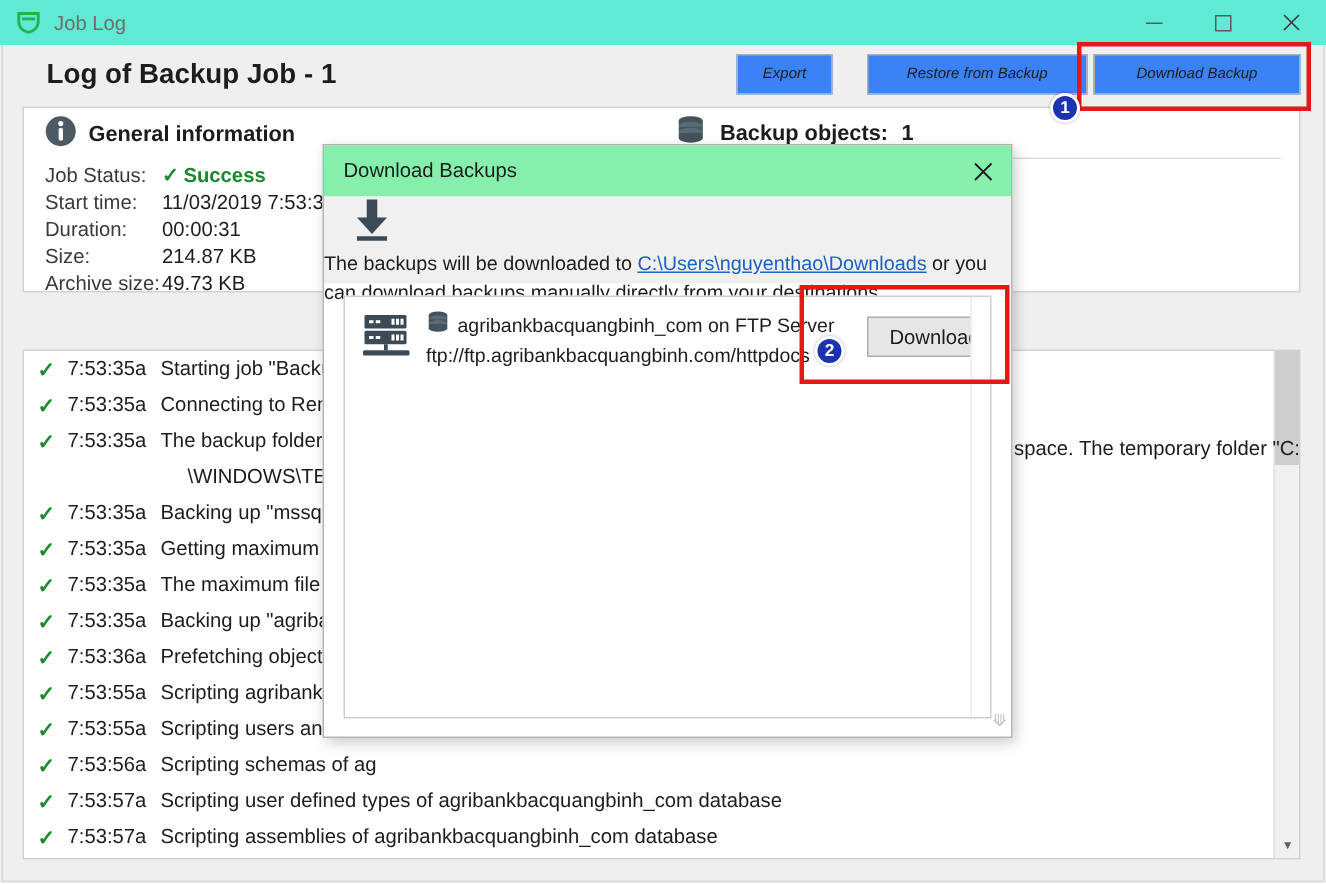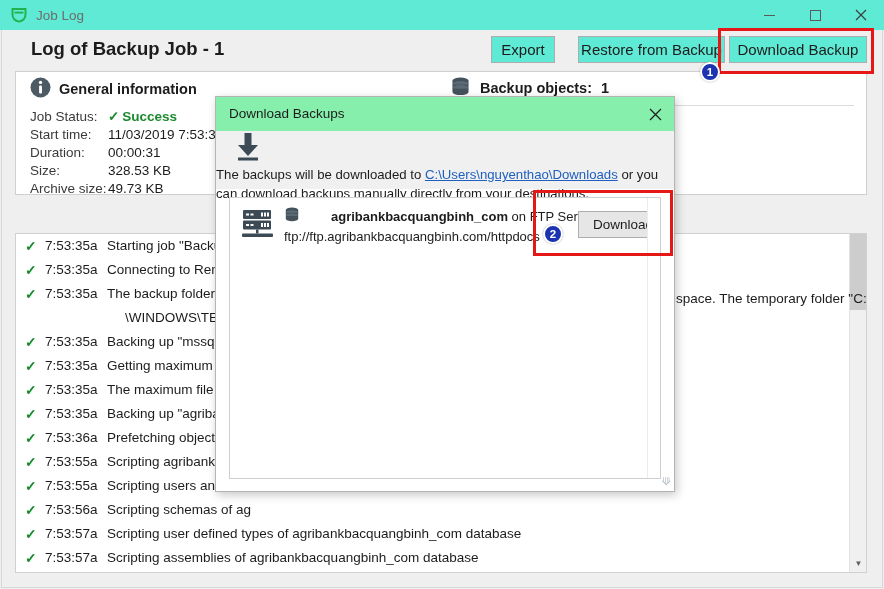--- a/index.html
+++ b/index.html
@@ -63,25 +63,25 @@
   .log-title {
     position: absolute; left: 13px; top: 8px;
     font-size: 18.5px; color: #1c1c1c;
     white-space: nowrap;
   }
   .log-title b { font-weight: bold; margin-left: 16px; }
   .log-title span.lt-name { font-weight: bold; }
 
   .btn {
     position: absolute; top: 6px; height: 27px;
-    background: #5eead4;
+    background: #3b82f6;
     border: 1px solid #adadad;
-    font-size: 15px; color: #1c1c1c;
-    display: flex; align-items: center; justify-content: center;
-    cursor: default; white-space: nowrap;
+    font-size: 10px; color: #1c1c1c;
+    display: flex; align-items: center; justify-content: center;
+    cursor: default; white-space: nowrap; font-style: italic;
   }
   .btn-export  { left: 489px; width: 64px; }
   .btn-restore { left: 576px; width: 147px; }
   .btn-download-backup { left: 727px; width: 138px; }
 
   
   .hl1 {
     position: absolute; left: 718px; top: 28px;
     width: 156px; height: 46px;
     border: 3px solid #e51717;
@@ -254,21 +254,21 @@
     height: 56px;
     display: flex; align-items: center;
     padding-left: 10px;
   }
   .dl-item .srv { flex: 0 0 38px; }
   .dl-item .info {
     margin-left: 6px;
     font-size: 13px; color: #1c1c1c; line-height: 19px;
   }
   .dl-item .info .line1 { display: flex; align-items: center; gap: 5px; white-space: nowrap; }
-  .dl-item .info .line1 .dbname { font-weight: bold; margin-left: 26px; }
+  .dl-item .info .line1 .dbname { font-weight: normal; }
   .dl-item .info .line2 { white-space: nowrap; }
   .btn-download {
     position: absolute; left: 348px; top: 13px;
     width: 90px; height: 27px;
     background: #e6e6e6; border: 1px solid #adadad;
     font-size: 13.5px; color: #1c1c1c;
     display: flex; align-items: center; justify-content: center;
     cursor: default;
   }
   .dlg-scroll {
@@ -368,21 +368,21 @@
         <div class="row">
           <div class="k">Start time:</div>
           <div class="v">11/03/2019 7:53:35a</div>
         </div>
         <div class="row">
           <div class="k">Duration:</div>
           <div class="v">00:00:31</div>
         </div>
         <div class="row">
           <div class="k">Size:</div>
-          <div class="v">328.53 KB</div>
+          <div class="v">214.87 KB</div>
         </div>
         <div class="row">
           <div class="k">Archive size:</div>
           <div class="v">49.73 KB</div>
         </div>
       </div>
 
       <div class="obj-list">
         <div class="obj-row">(Full) on FTP Server (ftp://ftp.agrib...</div>
       </div>

